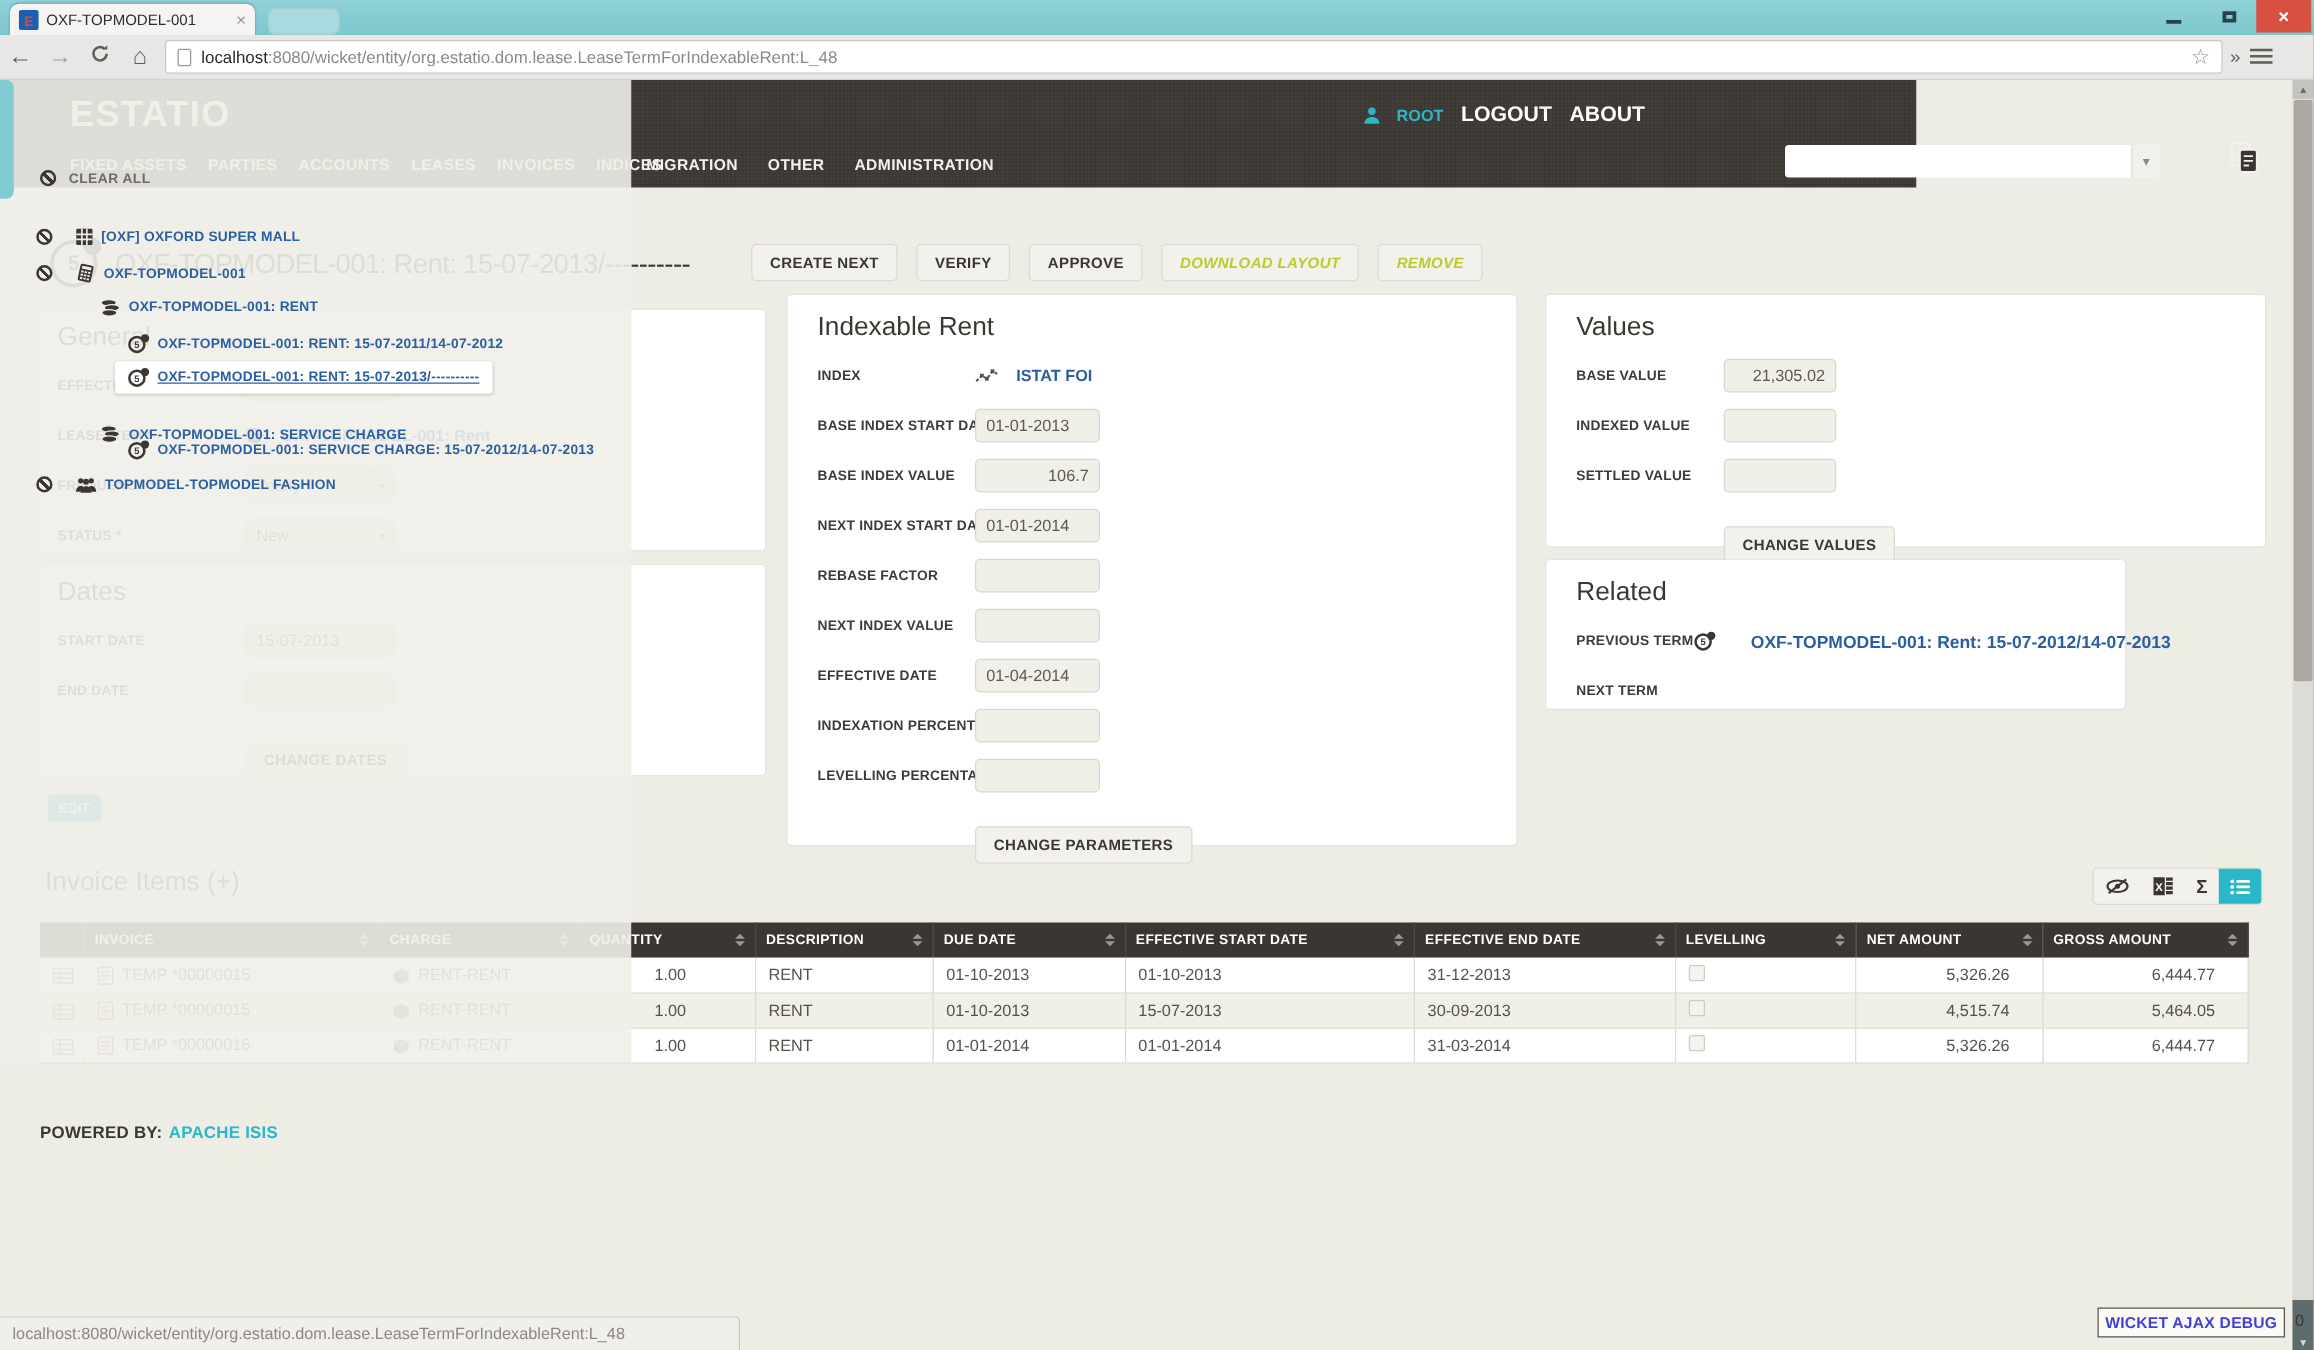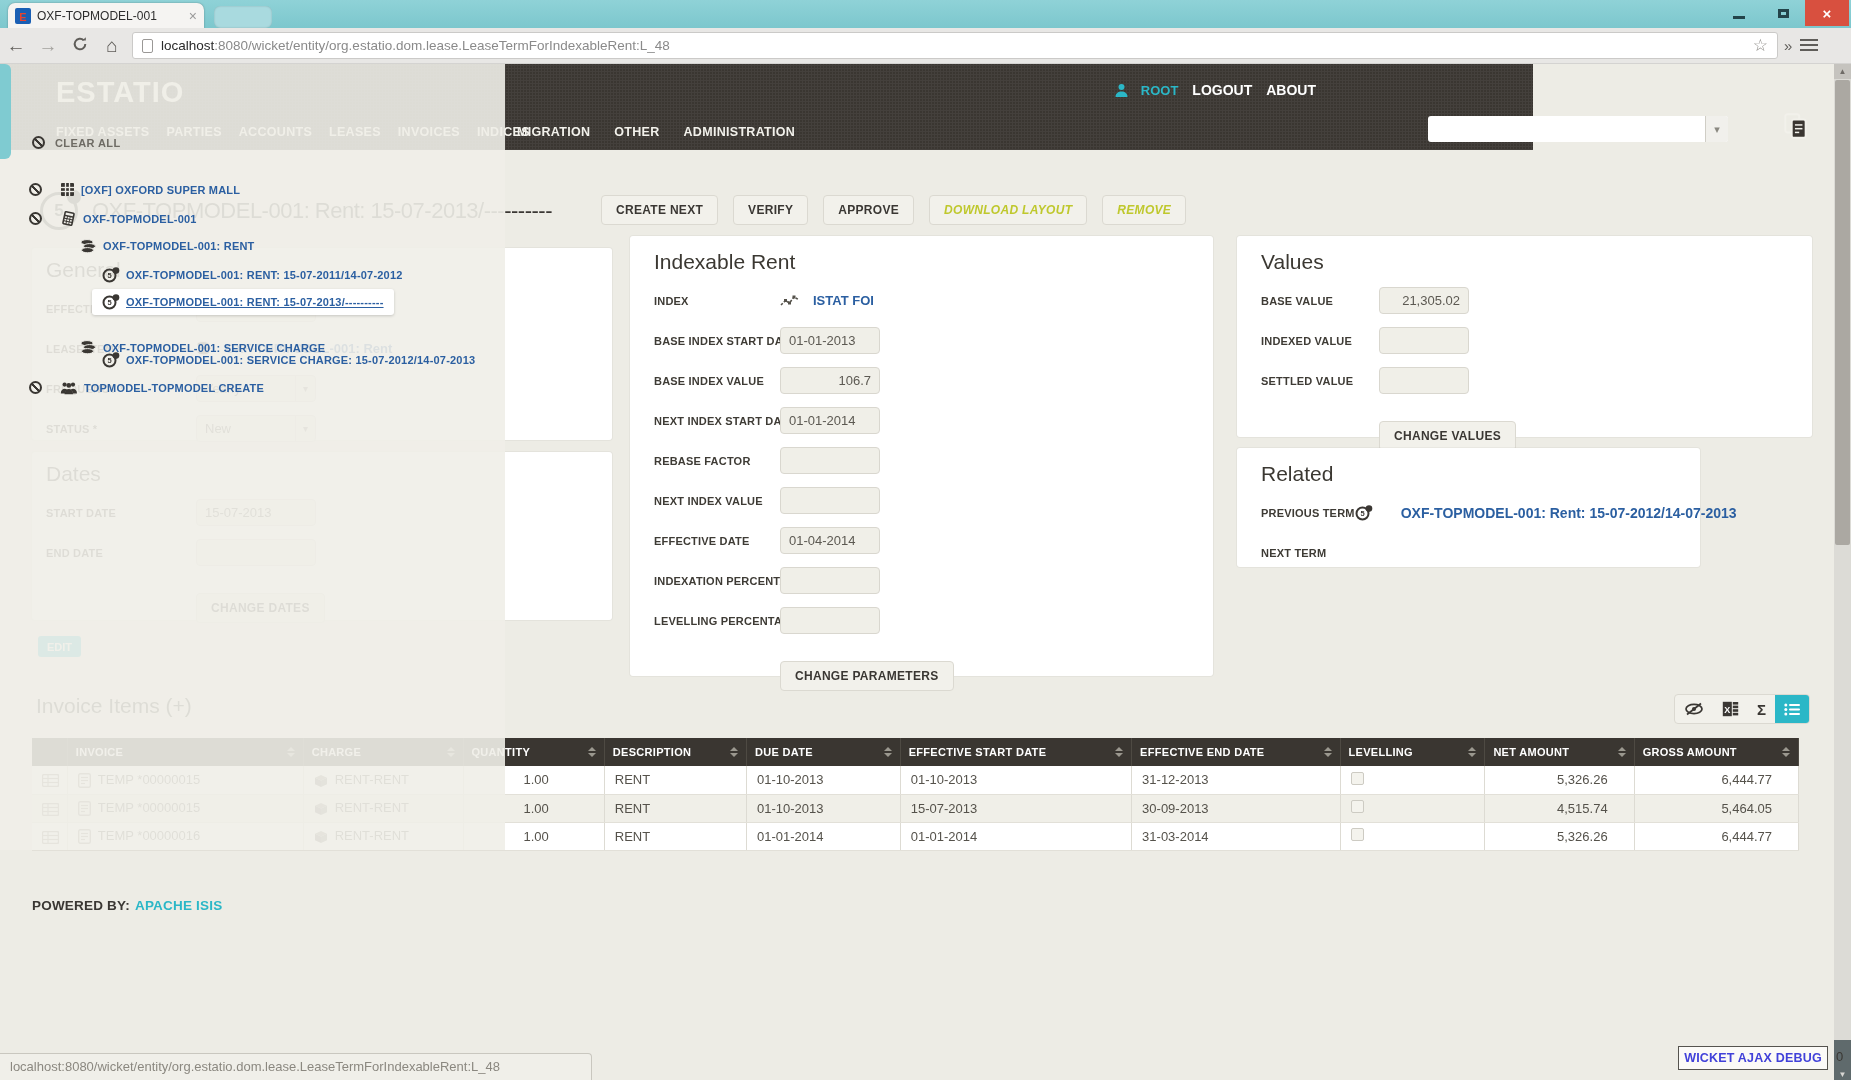--- a/index.html
+++ b/index.html
@@ -36,21 +36,21 @@
   .chev{font-size:15px;color:#5F5D59;margin:0 8px 0 6px;cursor:pointer;}
   .menu-ico{width:20px;height:14px;margin-right:10px;cursor:pointer;}
   .menu-ico i{display:block;width:18px;height:2.5px;background:#5F5D59;box-shadow:0 5px 0 #5F5D59,0 10px 0 #5F5D59;}
 
   
   .app-header{position:absolute;left:0;top:64px;width:1533px;height:86px;background:#3A3631;z-index:2;
      background-image:radial-gradient(rgba(255,255,255,0.05) 1px,transparent 1.3px);background-size:3px 3px;}
   .logo{position:absolute;left:56px;top:12px;font-size:29px;font-weight:bold;color:#EFEEE8;letter-spacing:1px;}
   .userline{position:absolute;right:217px;top:18px;display:flex;align-items:center;gap:14px;}
   .userline .root{color:#2BB7C7;font-size:13px;font-weight:bold;margin-left:-8px;}
-  .userline .hlink{color:#FFFFFF;font-size:14px;font-weight:bold;cursor:pointer;}
+  .userline .hlink{color:#FFFFFF;font-size:17px;font-weight:bold;cursor:pointer;}
   .nav{position:absolute;left:56px;top:61px;display:flex;gap:17px;}
   .nav span{font-size:12.5px;font-weight:bold;color:#F2F1EB;letter-spacing:.3px;cursor:pointer;white-space:nowrap;}
   .nav2{left:517px;gap:24px;}
   .searchbox{position:absolute;left:1428px;top:52px;width:300px;height:26px;background:#fff;
              border-radius:3px;display:flex;}
   .searchbox .field{flex:1;}
   .searchbox .caretseg{width:23px;border-left:1px solid #D0CEC6;background:#F1F0EC;border-radius:0 3px 3px 0;
              display:flex;align-items:center;justify-content:center;color:#8A8880;font-size:11px;}
   .copyico{position:absolute;left:1782px;top:47px;cursor:pointer;}
 
@@ -724,21 +724,21 @@
           <span class="ovico">
             <svg width="18" height="14" viewBox="0 0 18 14" fill="#3A3733">
               <circle cx="4.6" cy="3.6" r="2.1"></circle>
               <circle cx="13" cy="3.6" r="2.1"></circle>
               <circle cx="8.8" cy="4.4" r="2.4"></circle>
               <path d="M0.8 12.4c0-3 1.9-4.6 3.9-4.6 1 0 1.7.3 2.3.8a5.6 5.6 0 0 0-2 3.8z"></path>
               <path d="M17 12.4c0-3-1.9-4.6-3.9-4.6-1 0-1.7.3-2.3.8a5.6 5.6 0 0 1 2 3.8z"></path>
               <path d="M4.5 13.2c0-3.4 2-5.3 4.3-5.3s4.3 1.9 4.3 5.3z"></path>
             </svg>
           </span>
-          <a class="ovlink">TOPMODEL-TOPMODEL CREATE</a>
+          <a class="ovlink">TOPMODEL-TOPMODEL FASHION</a>
         </div>
       </div>
   </div>
   <div class="teal-pill"></div>
 
   <div class="scrollbar">
     <div class="sb-up">▲</div>
     <div class="sb-thumb"></div>
     <div class="sb-down">▼</div>
   </div>

